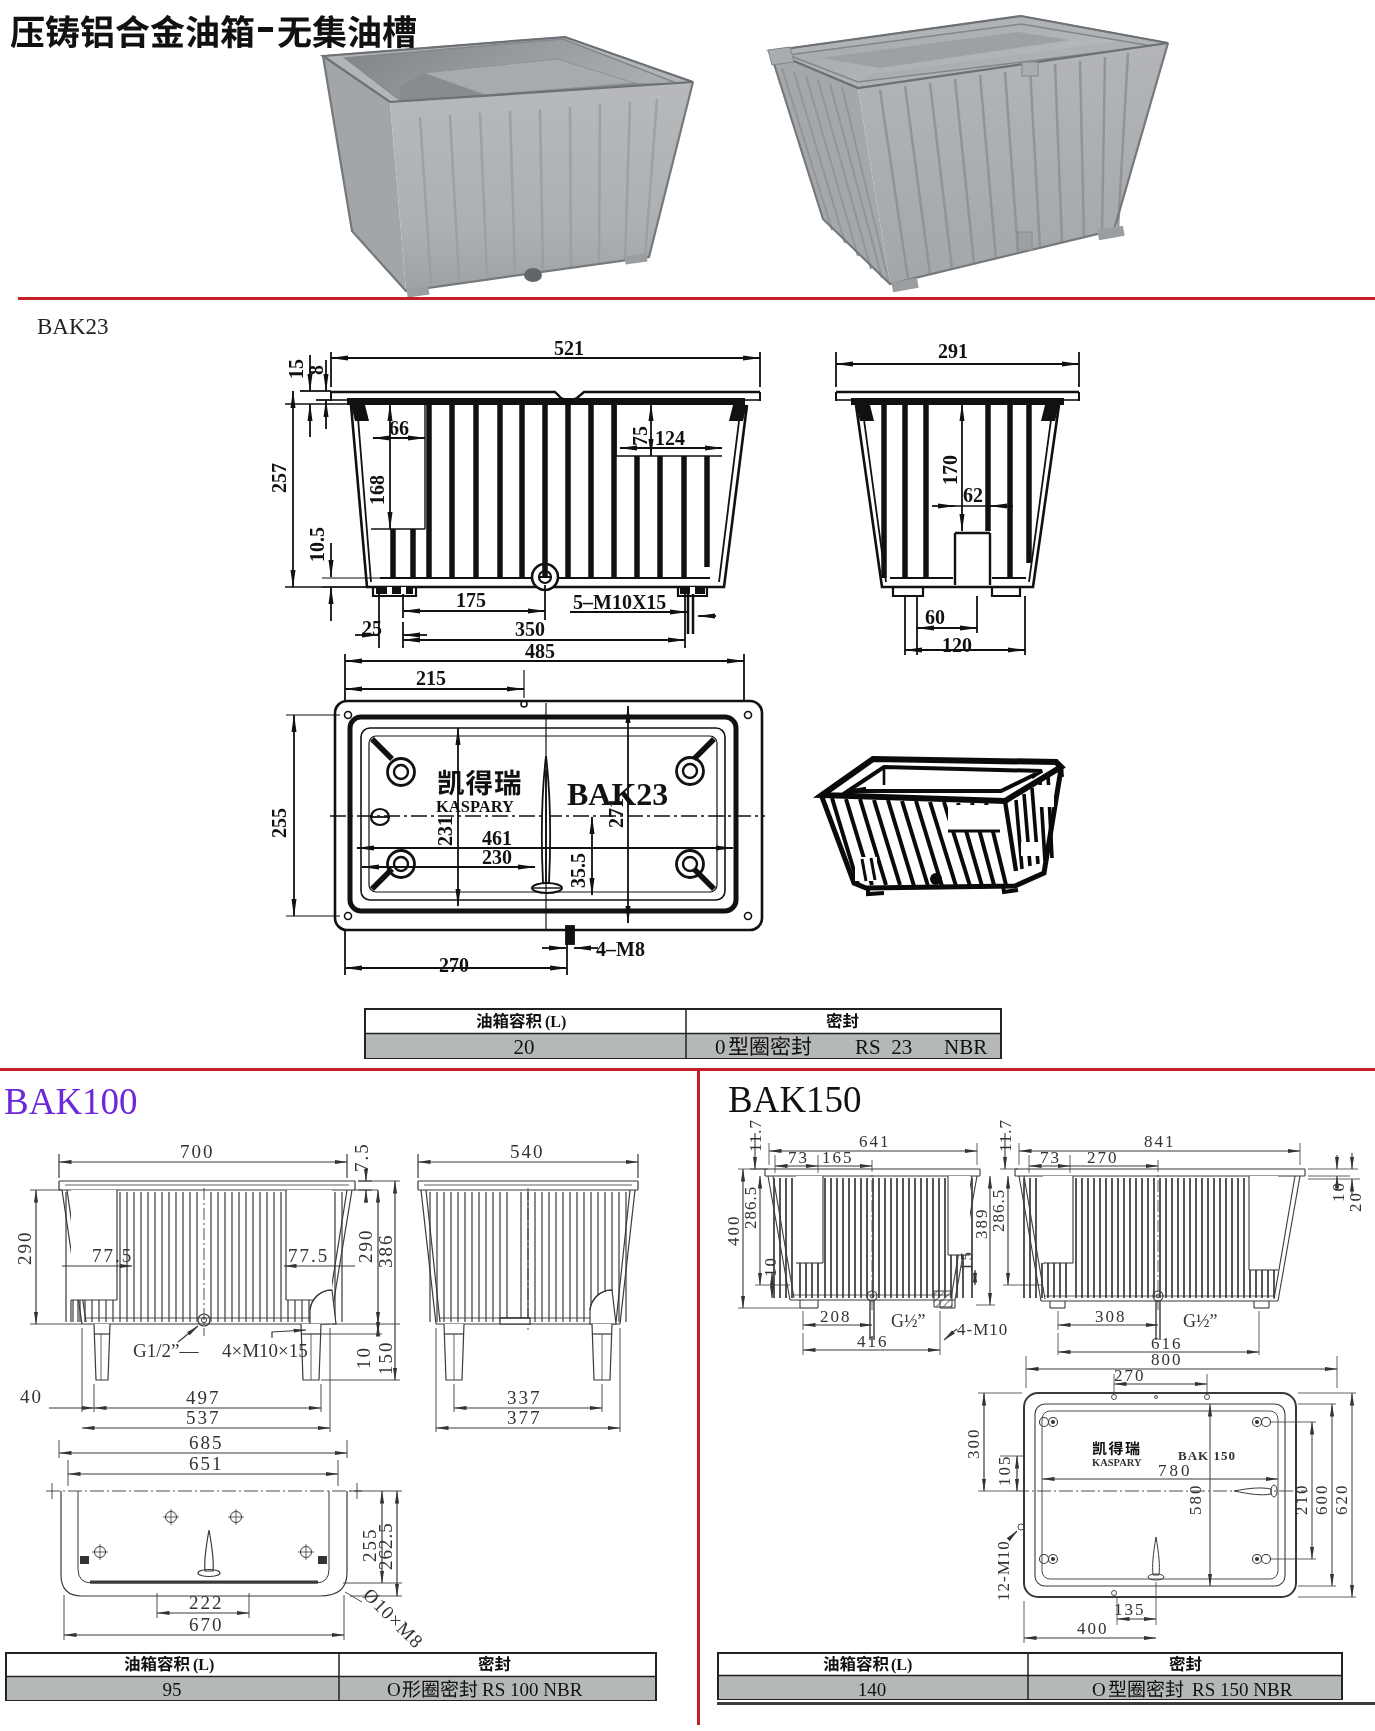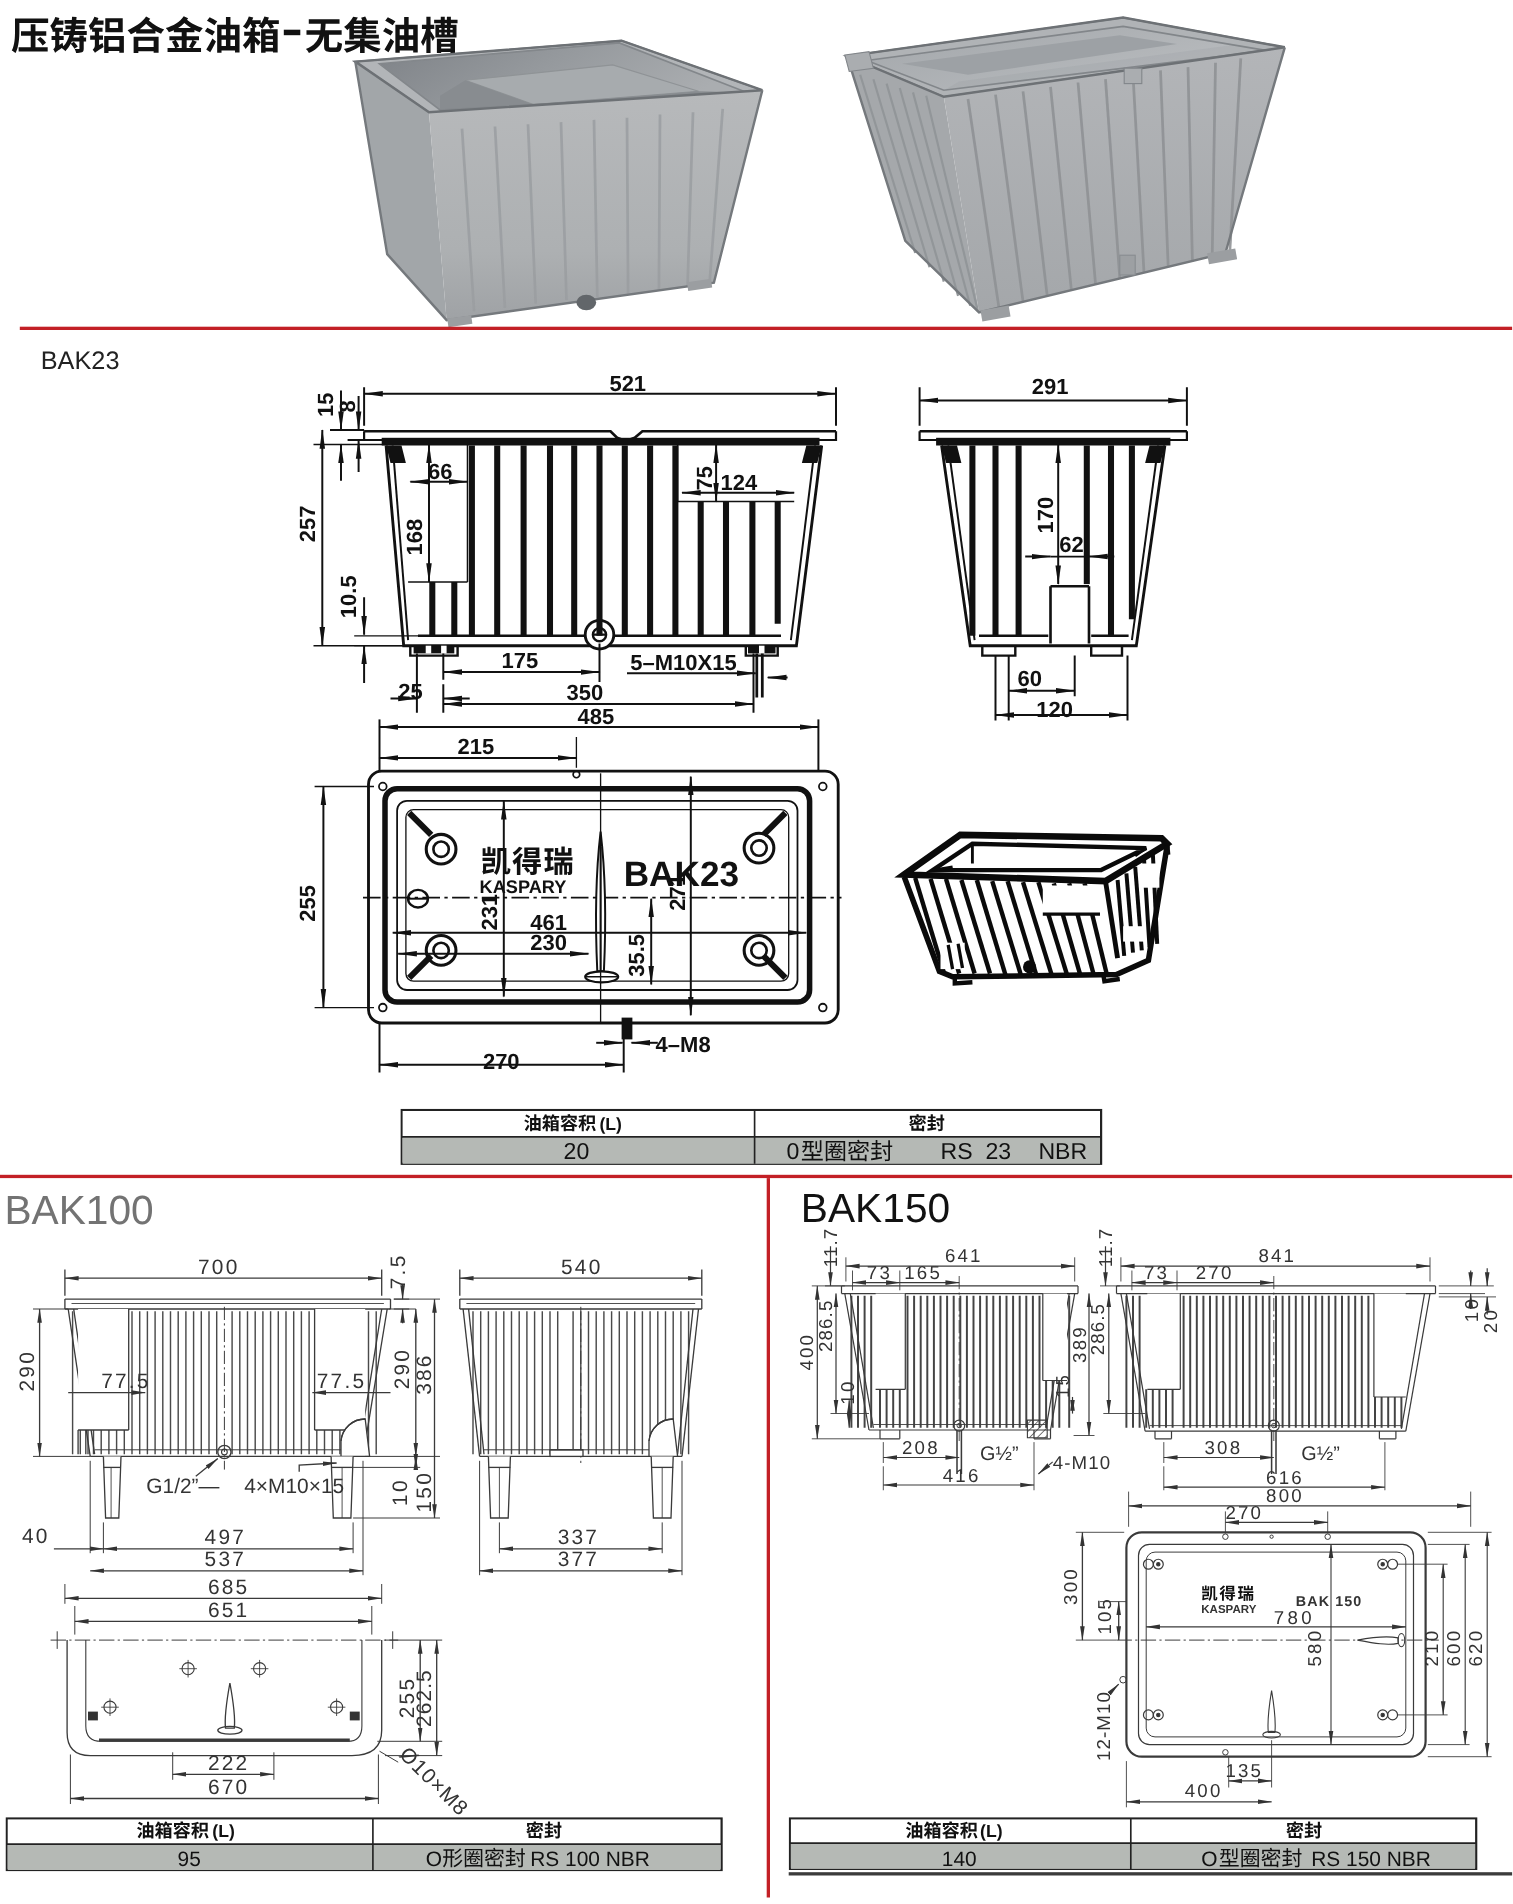--- a/index.html
+++ b/index.html
@@ -1,17 +1,17 @@
 <!DOCTYPE html>
 <html><head>
 <meta charset="utf-8">
 <style>
 html,body{margin:0;padding:0;background:#fff;}
 #page{position:relative;width:1375px;height:1731px;background:#fff;overflow:hidden;
-  font-family:Liberation Sans, sans-serif;}
+  font-family:Liberation Serif, serif;}
 .abs{position:absolute;}
 </style>
 </head>
 <body>
 <div id="page">
 
 <svg width="0" height="0" style="position:absolute">
 <defs>
 <path id="g00" d="M549 -802V-485C549 -332 540 -123 438 19C461 32 508 72 525 92C641 -63 659 -315 659 -485V-701H744V-73C744 31 762 63 837 63C851 63 872 63 887 63C951 63 976 17 983 -110C955 -118 916 -137 893 -154C891 -52 888 -25 878 -25C874 -25 864 -25 860 -25C851 -25 850 -30 850 -72V-802ZM89 70C117 55 161 44 439 -18C433 -43 428 -88 427 -119L178 -69V-188H473V-479H60V-374H364V-294H78V-86C78 -48 67 -34 52 -26C67 -3 84 44 89 70ZM64 -795V-538H488V-795H388V-631H326V-848H224V-631H159V-795Z"></path>
 <path id="g01" d="M676 -265C732 -219 793 -152 821 -107L909 -176C879 -220 818 -279 761 -323ZM104 -804V-477C104 -327 98 -117 20 27C48 38 98 73 119 93C204 -64 218 -312 218 -478V-689H965V-804ZM512 -654V-472H260V-358H512V-60H198V54H953V-60H635V-358H916V-472H635V-654Z"></path>
@@ -634,21 +634,21 @@
 <text x="491" y="46" font-size="21px" fill="#111">RS&nbsp;&nbsp;23</text>
 <text x="580" y="46" font-size="21px" fill="#111">NBR</text>
 </svg>
 
 <div class="abs" style="left:0px;top:1068px;width:1375px;height:3px;background:#c32026;"></div>
 
 <div class="abs" style="left:717px;top:1702px;width:658px;height:2.5px;background:#3c3c3c;"></div>
 
 <div class="abs" style="left:697px;top:1071px;width:3px;height:654px;background:#c32026;"></div>
 
-<div class="abs" style="left:4px;top:1080px;font-size:37px;color:#737373;">BAK100</div>
+<div class="abs" style="left:4px;top:1080px;font-size:37px;color:#6d28d9;">BAK100</div>
 
 <div class="abs" style="left:712px;top:1078px;font-size:37px;color:#111;margin-left:16px;">BAK150</div>
 
 <svg id="fv100" class="abs" style="left:10px;top:1140px;" width="680" height="330" viewBox="0 0 680 330">
 <defs>
 <marker id="a100" viewBox="0 0 13 5" refX="12.5" refY="2.5" markerWidth="13" markerHeight="5" markerUnits="userSpaceOnUse" orient="auto-start-reverse">
           <path d="M0,0.4 L13,2.5 L0,4.6 Z" fill="#333"></path>
         </marker>
 </defs>
 <g fill="none" stroke="#3a3a3a" stroke-width="1.2">

